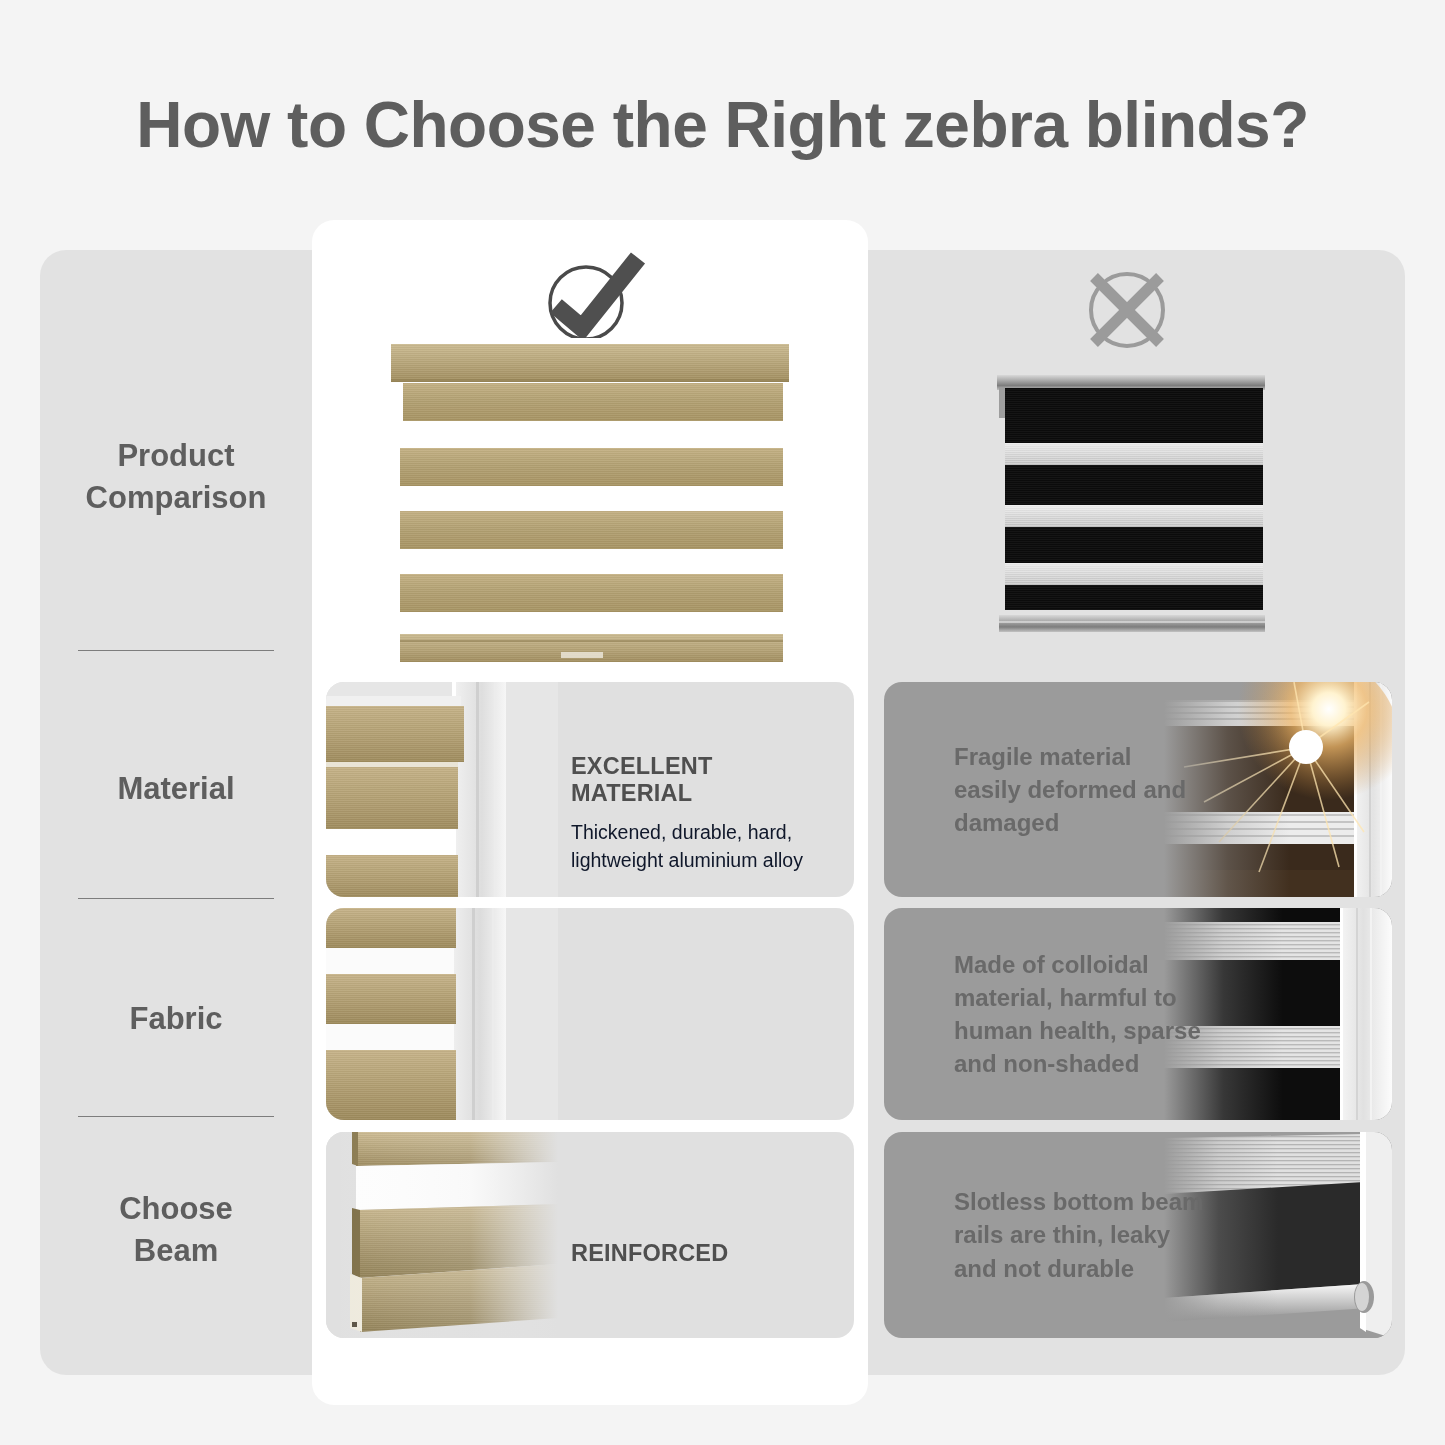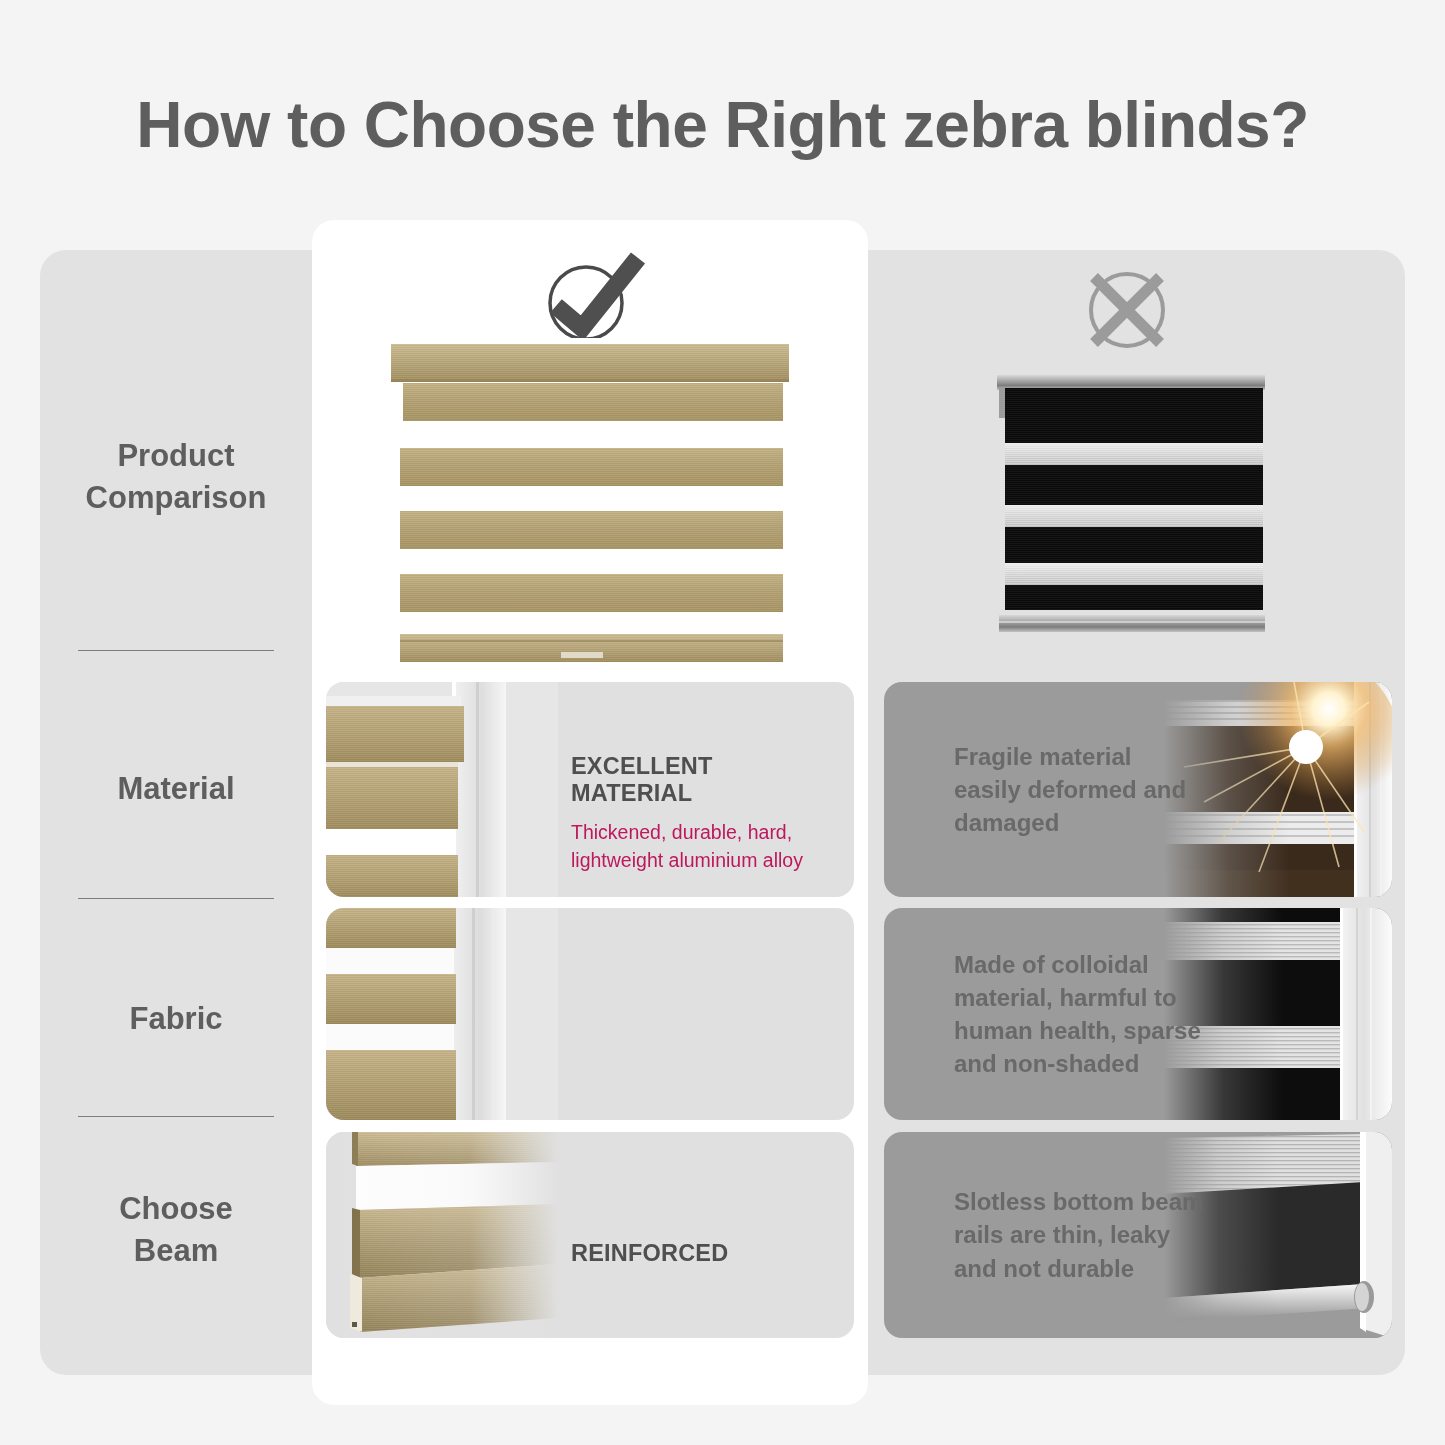--- a/index.html
+++ b/index.html
@@ -99,21 +99,21 @@
   .fcard.good .fcard-text { left: 245px; right: 14px; top: 0; bottom: 0;
     display: flex; flex-direction: column; justify-content: center; margin-top: 48px; }
   .fcard.bad  .fcard-text { left: 22px; width: 250px; top: 0; bottom: 0;
     display: flex; flex-direction: column; justify-content: center; margin-left: 48px; }
 
   .f-head {
     font-size: 23.5px; font-weight: bold; color: #4f4f4f;
     letter-spacing: 0.2px; margin-bottom: 12px;
   }
   .f-body {
-    font-size: 19.5px; font-weight: normal; color: #be185d;
+    font-size: 19.5px; font-weight: normal; color: #0f172a;
     line-height: 1.42;
   }
   .bad-text {
     font-size: 24px; font-weight: bold; color: #696969;
     line-height: 1.38;
   }
 
   
   svg { display: block; }
 </style>

